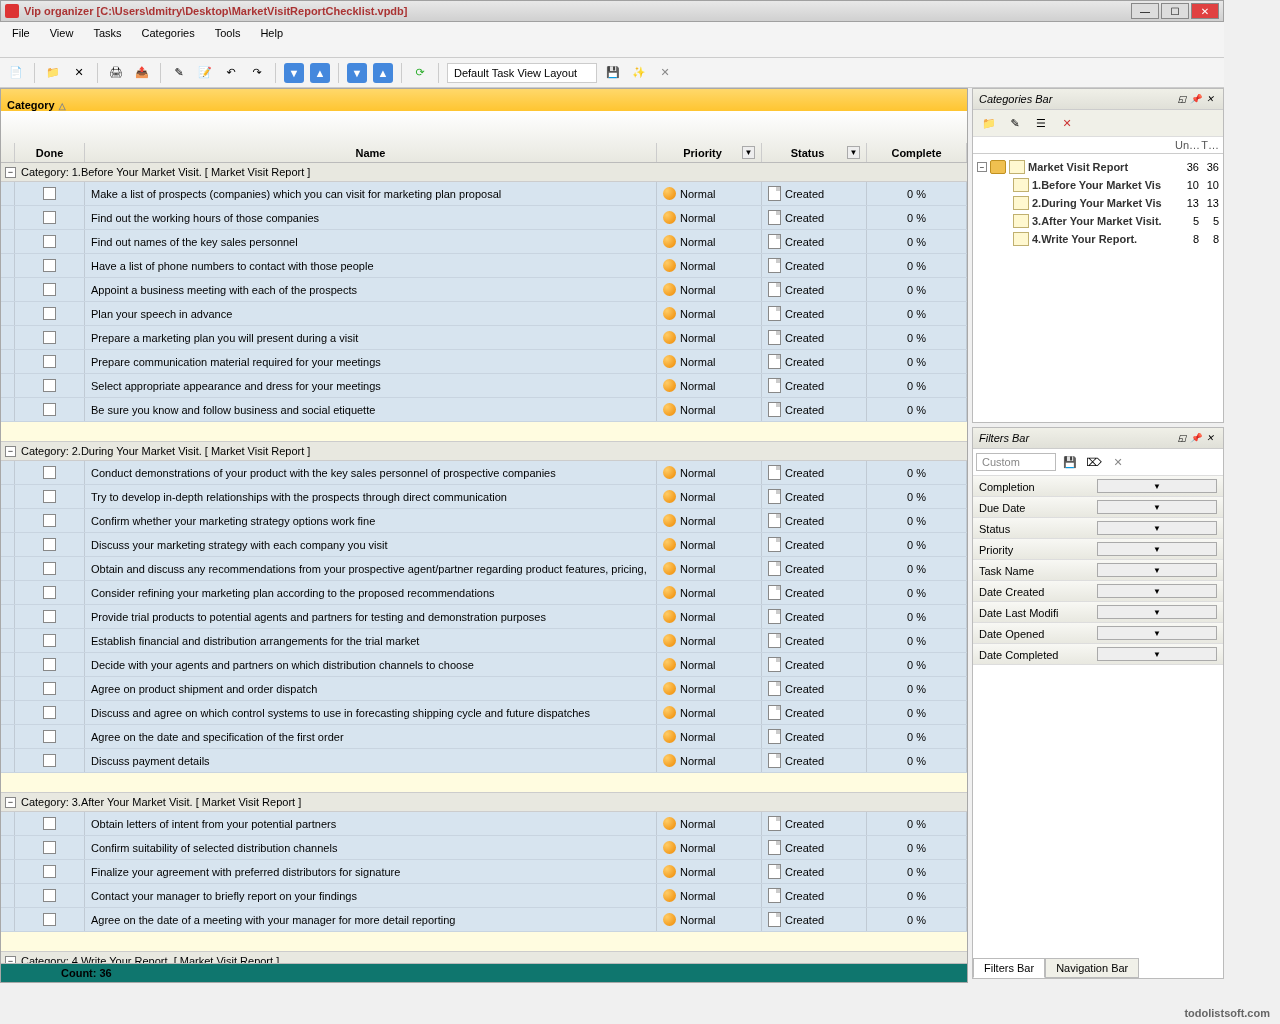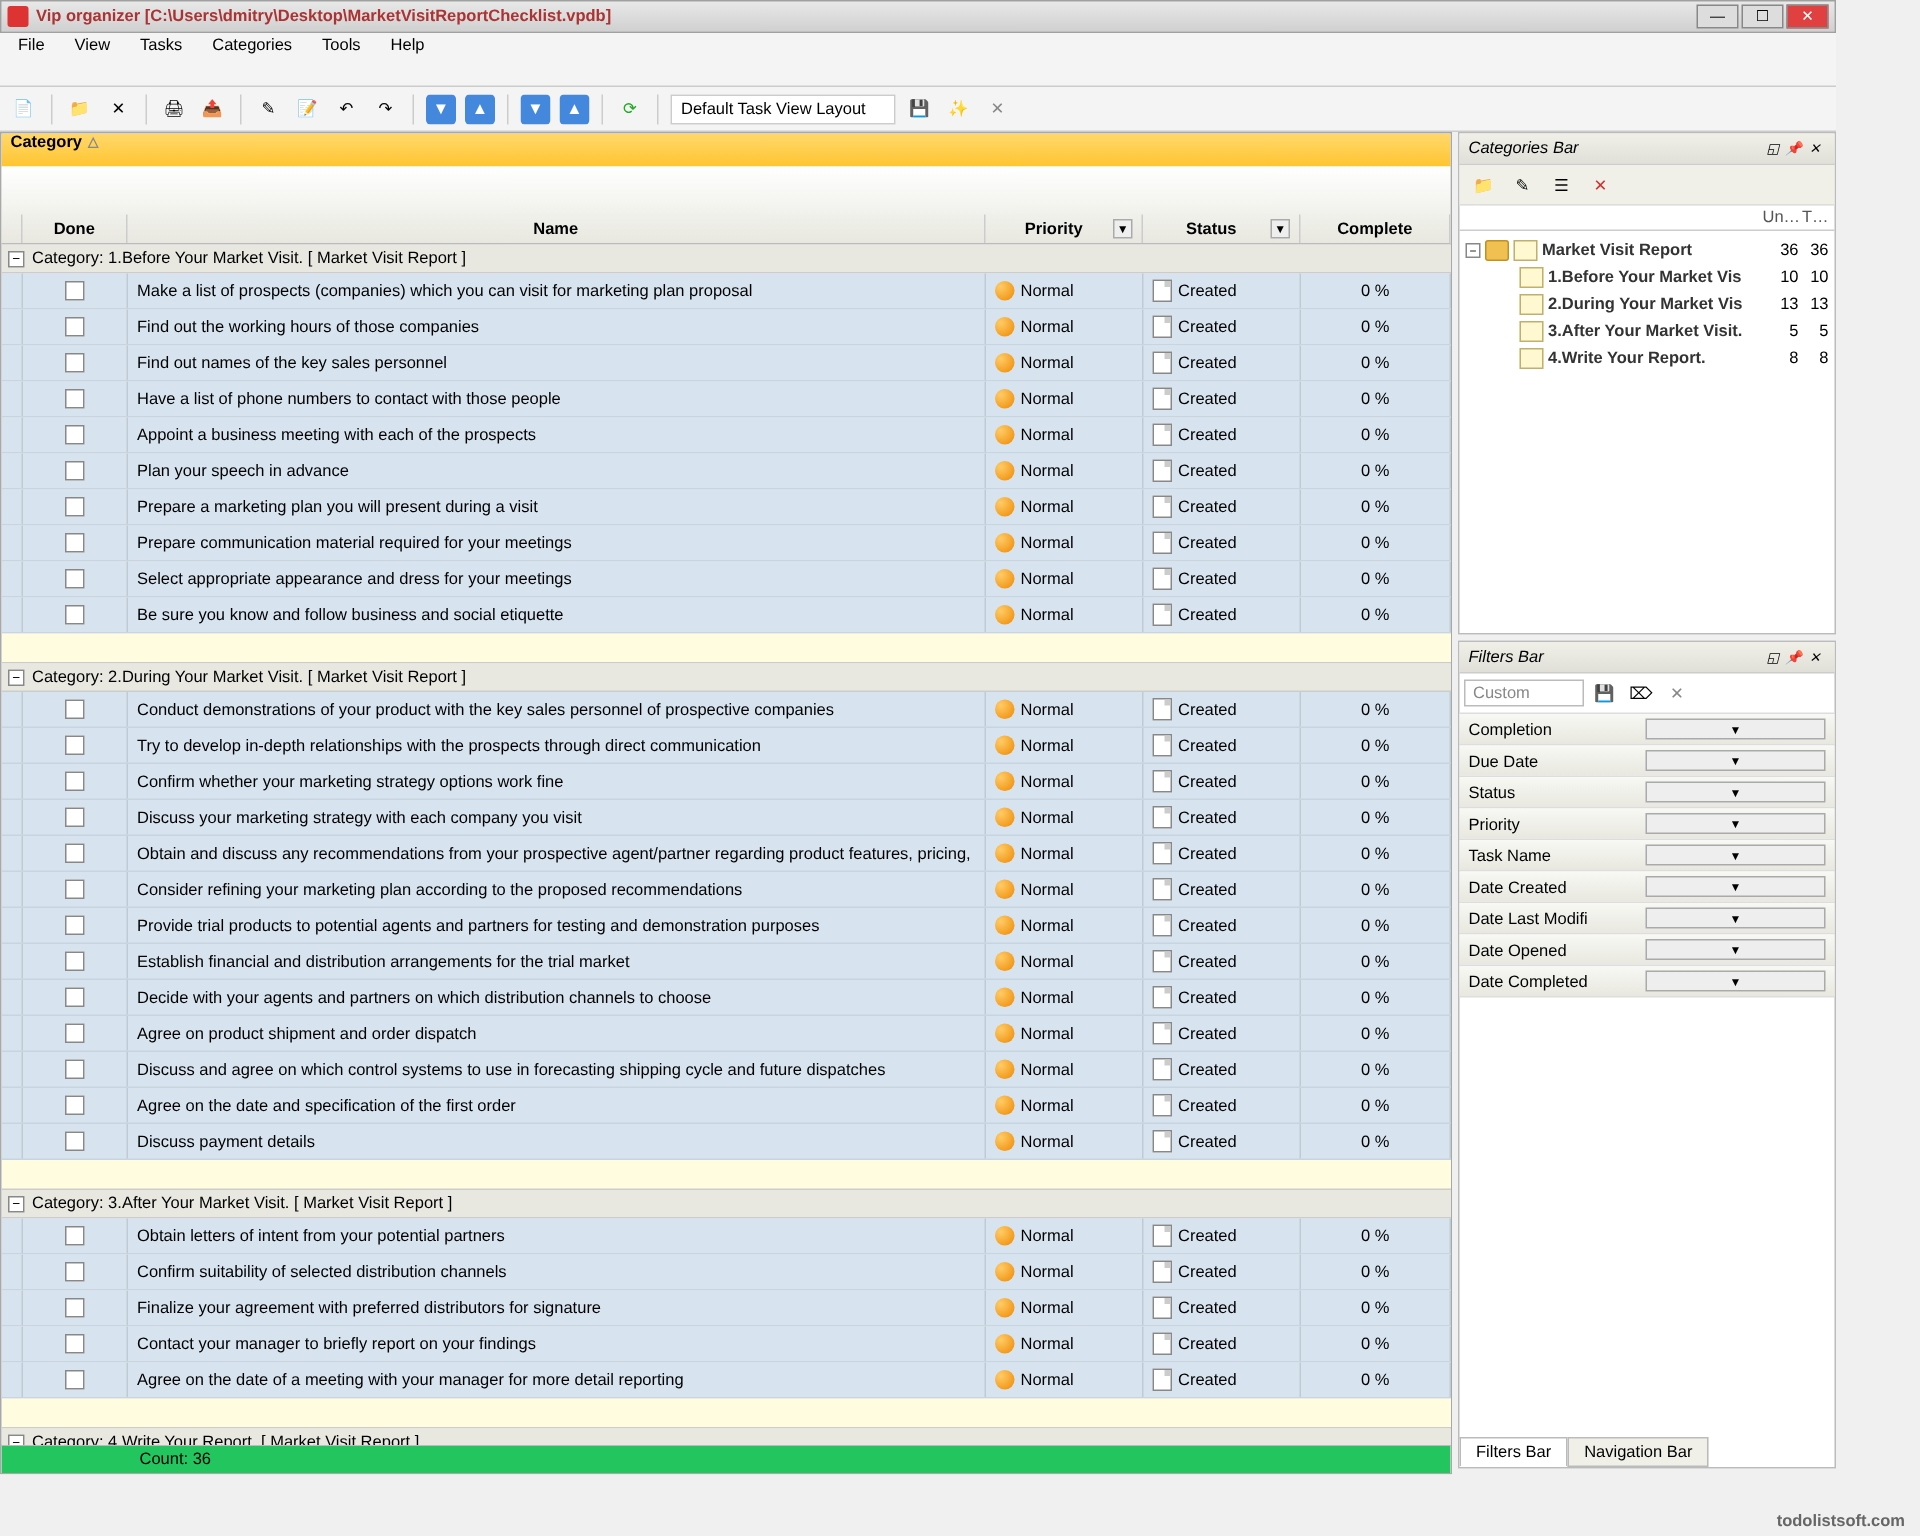--- a/index.html
+++ b/index.html
@@ -4,32 +4,32 @@
 <style>
 * { box-sizing: border-box; margin: 0; padding: 0; font-family: Tahoma, sans-serif; font-size: 11px; }
 body { background: #f0f0f0; width: 1224px; height: 983px; overflow: hidden; display: flex; flex-direction: column; }
 .titlebar { background: linear-gradient(#e8e8e8, #d0d0d0); height: 22px; display: flex; align-items: center; padding: 0 4px; border: 1px solid #a0a0a0; }
 .titlebar-icon { width: 14px; height: 14px; background: #dd3333; border-radius: 2px; margin-right: 5px; }
 .titlebar-text { color: #aa3333; font-weight: bold; flex: 1; }
 .win-btns { display: flex; gap: 2px; }
 .win-btn { width: 28px; height: 16px; border: 1px solid #888; background: #ddd; display: flex; align-items: center; justify-content: center; font-size: 10px; cursor: pointer; }
 .win-close { background: #e04040; color: white; }
 
-.menubar { background: #f4f4f4; height: 36px; display: flex; align-items: flex-start; padding: 0 8px; gap: 12px; border-bottom: 1px solid #ccc; }
+.menubar { background: #f4f4f4; height: 36px; display: flex; align-items: flex-end; padding: 16px 8px; gap: 12px; border-bottom: 1px solid #ccc; }
 .menu-item { cursor: pointer; padding: 2px 4px; }
 
 .toolbar { background: #f4f4f4; height: 30px; display: flex; align-items: center; padding: 0 6px; gap: 6px; border-bottom: 1px solid #ccc; }
 .tb-btn { width: 20px; height: 20px; border: 1px solid transparent; display: flex; align-items: center; justify-content: center; cursor: pointer; border-radius: 3px; }
 .tb-sep { width: 1px; height: 20px; background: #ccc; margin: 0 2px; }
 .tb-dd { border: 1px solid #ccc; background: white; padding: 2px 6px; min-width: 150px; height: 20px; display: flex; align-items: center; }
 
 .main { flex: 1; display: flex; overflow: hidden; }
 .left { flex: 1; display: flex; flex-direction: column; border: 1px solid #a8a8a8; background: white; overflow: hidden; }
 
-.group-header { background: linear-gradient(#ffd86b, #ffc530); height: 22px; display: flex; align-items: flex-start; padding: 0 6px; font-weight: bold; }
+.group-header { background: linear-gradient(#ffd86b, #ffc530); height: 22px; display: flex; align-items: flex-end; padding: 0 6px; font-weight: bold; }
 .tri { color: #888; margin-left: 4px; font-size: 9px; }
 
 .col-headers { display: flex; background: linear-gradient(#fff,#e8e8e0); border-bottom: 1px solid #bbb; }
 .col-h { border-right: 1px solid #ccc; padding: 3px 6px; font-weight: bold; text-align: center; display: flex; align-items: center; justify-content: center; margin-top: 32px; }
 .ch-done { width: 70px; }
 .ch-name { flex: 1; }
 .ch-pri { width: 105px; }
 .ch-stat { width: 105px; }
 .ch-comp { width: 100px; }
 .dd-arr { margin-left: auto; border: 1px solid #aaa; width: 13px; height: 13px; font-size: 8px; display: flex; align-items: center; justify-content: center; background: #eee; }
@@ -42,21 +42,21 @@
 .c-done { width: 70px; justify-content: center; }
 .c-name { flex: 1; }
 .c-pri { width: 105px; }
 .c-stat { width: 105px; }
 .c-comp { width: 100px; justify-content: center; }
 .chk { width: 13px; height: 13px; border: 1px solid #888; background: white; }
 .orb { width: 13px; height: 13px; border-radius: 50%; background: radial-gradient(circle at 30% 30%, #ffcc66, #ee8800); margin-right: 4px; }
 .doc-ic { width: 13px; height: 15px; background: white; border: 1px solid #888; position: relative; margin-right: 4px; }
 .doc-ic::after { content: ''; position: absolute; top: 0; right: 0; width: 4px; height: 4px; background: #ccc; }
 .footer-row { background: #fffce0; height: 20px; border-bottom: 1px solid #ccc; }
-.count-bar { background: #22c55e; padding: 3px 92px; font-weight: normal; border-top: 1px solid #bbb; }
+.count-bar { background: #0f766e; padding: 3px 60px; font-weight: bold; border-top: 1px solid #bbb; }
 
 .right { width: 252px; display: flex; flex-direction: column; margin-left: 4px; }
 .panel { border: 1px solid #bbb; background: white; margin-bottom: 4px; display: flex; flex-direction: column; }
 .panel-hdr { background: linear-gradient(#f0f0e8, #e0e0d8); padding: 3px 6px; border-bottom: 1px solid #ccc; display: flex; align-items: center; font-style: italic; }
 .panel-hdr span:first-child { flex: 1; }
 .panel-tb { background: #f0f0e8; padding: 3px 6px; border-bottom: 1px solid #ddd; display: flex; gap: 6px; }
 .tree { padding: 4px; flex: 1; }
 .tree-node { display: flex; align-items: center; padding: 2px 0; }
 .tree-ind { width: 18px; }
 .tree-exp { width: 10px; height: 10px; border: 1px solid #888; font-size: 8px; display: flex; align-items: center; justify-content: center; margin-right: 3px; cursor: pointer; }

